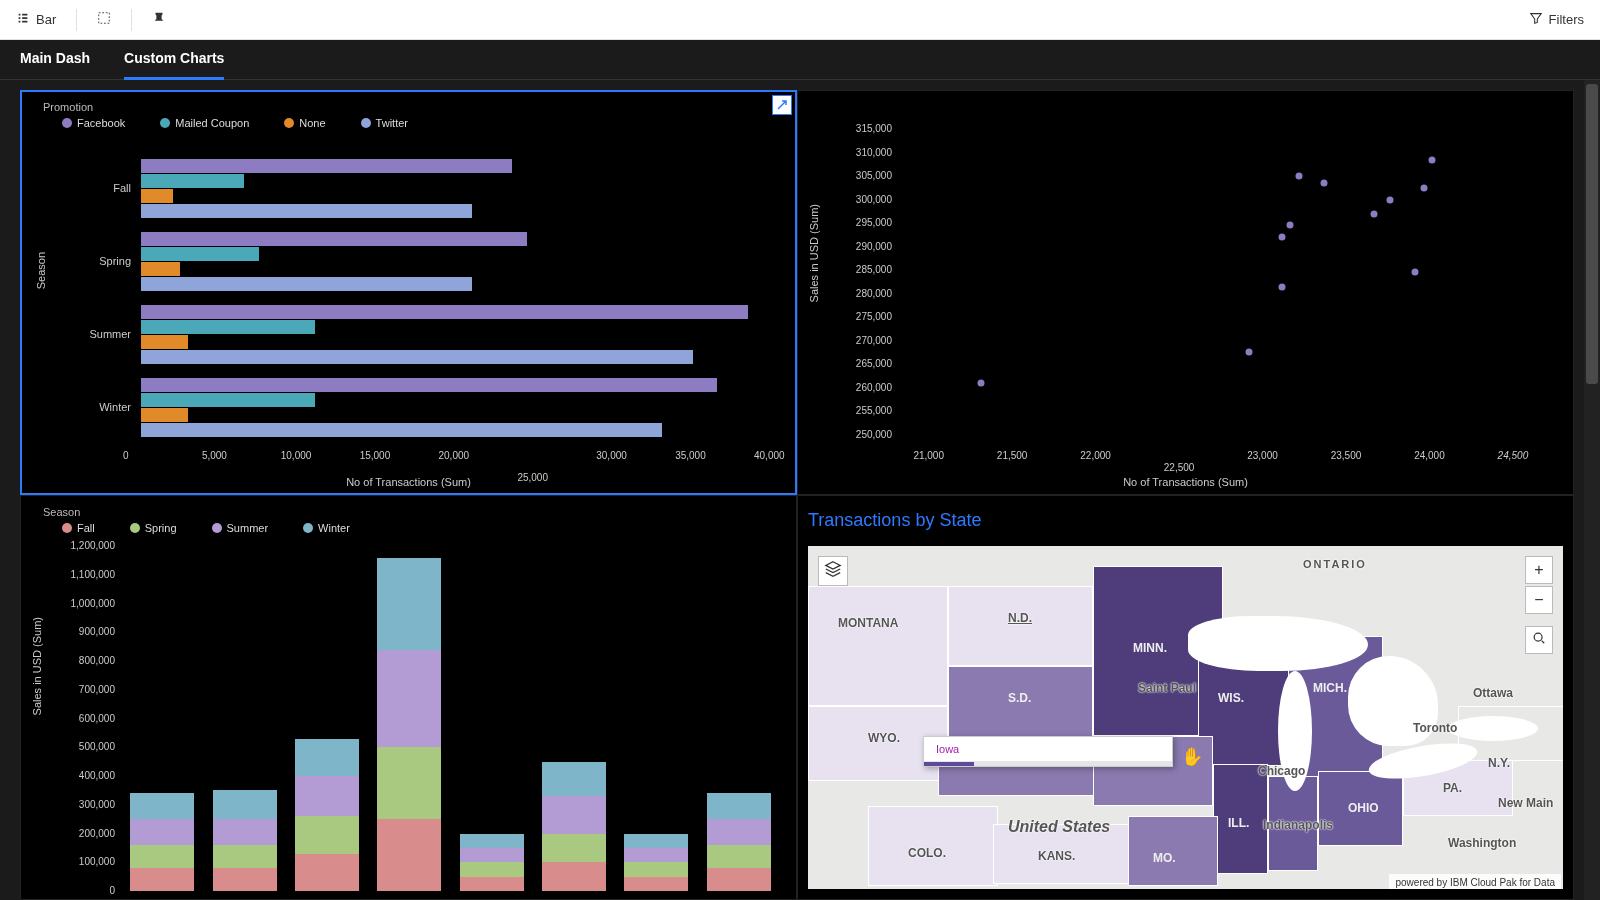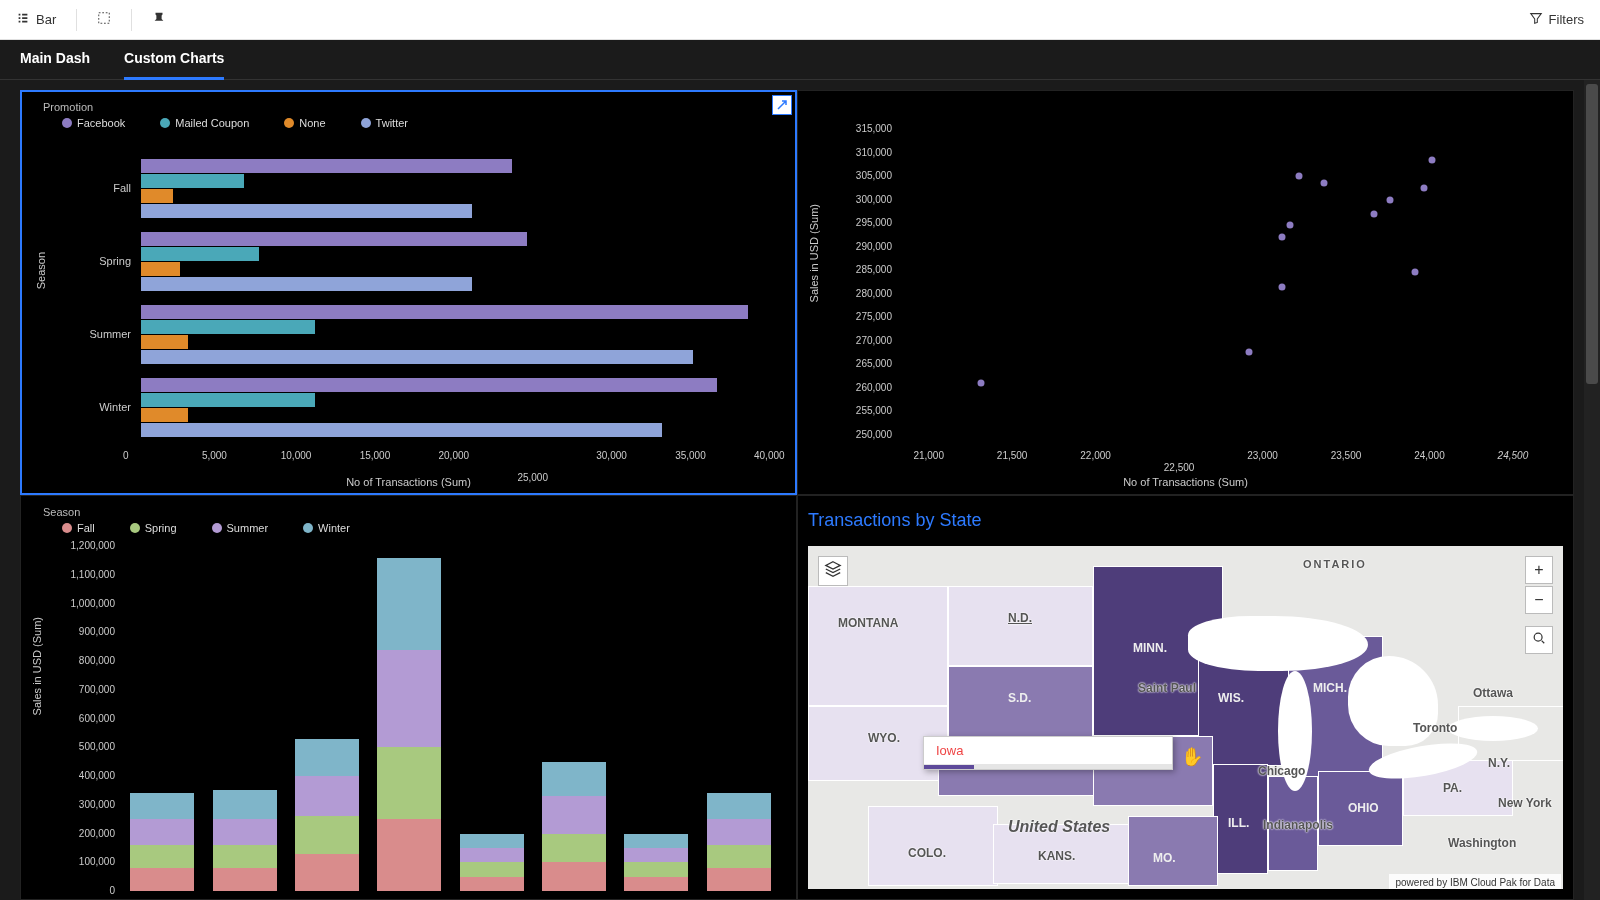--- a/index.html
+++ b/index.html
@@ -71,21 +71,21 @@
 
   
   .map-title { color:#2d7aff; font-size:18px; padding:14px 0 10px 10px; font-weight:400;}
   .map-area { position:absolute; left:10px; right:10px; top:50px; bottom:10px; background:#e8e8e6; overflow:hidden;}
   .state { position:absolute; box-shadow: inset 0 0 0 1px #fff; }
   .city-lbl { position:absolute; font-size:12px; color:#555; text-shadow:0 0 2px #fff,0 0 2px #fff; font-weight:600;}
   .city-lbl.big { font-size:16px; font-style:italic; }
   .map-ctrl { position:absolute; right:10px; width:28px; height:28px; background:#fff; border:1px solid #bbb; display:flex; align-items:center; justify-content:center; font-size:16px; cursor:pointer; color:#333;}
   .layers-btn { position:absolute; left:10px; top:10px; width:30px; height:30px; background:#fff; border:1px solid #bbb; display:flex; align-items:center; justify-content:center; }
 
-  .tooltip { position:absolute; background:#fff; border:1px solid #ccc; box-shadow:2px 2px 6px rgba(0,0,0,.3); font-size:13px; color:#ef4444; }
+  .tooltip { position:absolute; background:#fff; border:1px solid #ccc; box-shadow:2px 2px 6px rgba(0,0,0,.3); font-size:11px; color:#a21caf; }
   .tooltip .tt-row { padding:6px 12px; display:flex; justify-content:space-between; gap:40px;}
   .tooltip .tt-row:first-child { border-bottom:1px solid #e5e5e5; font-weight:500; }
   .tooltip .tt-bar { height:4px; background:linear-gradient(to right,#5e4a9a 0%,#5e4a9a 20%,#e5e5e5 20%); }
 
   .pow-badge { position:absolute; right:2px; bottom:-2px; font-size:10px; background:rgba(255,255,255,.85); color:#333; padding:3px 6px; }
 
   .cursor-grab { position:absolute; width:24px; height:24px; pointer-events:none; font-size:18px; }
 
   .lake { position:absolute; background:#fff; border-radius:50%; }
 </style>
@@ -387,21 +387,21 @@
       <div class="city-lbl" style="left:100px; top:300px;">COLO.</div>
       <div class="city-lbl" style="left:230px; top:303px;">KANS.</div>
       <div class="city-lbl" style="left:345px; top:305px;color:#eee; text-shadow:none;">MO.</div>
 
       <div class="city-lbl" style="left:330px; top:135px;">Saint Paul</div>
       <div class="city-lbl" style="left:450px; top:218px;">Chicago</div>
       <div class="city-lbl" style="left:455px; top:272px;">Indianapolis</div>
       <div class="city-lbl" style="left:605px; top:175px;">Toronto</div>
       <div class="city-lbl" style="left:665px; top:140px;">Ottawa</div>
       <div class="city-lbl" style="left:640px; top:290px;">Washington</div>
-      <div class="city-lbl" style="left:690px; top:250px;">New York</div>
+      <div class="city-lbl" style="left:690px; top:250px;">New Main</div>
       <div class="city-lbl big" style="left:200px; top:272px;">United States</div>
       <div class="city-lbl" style="left:495px; top:12px; letter-spacing:2px; font-size:11px;">ONTARIO</div>
 
       <div class="tooltip" style="left:115px; top:190px; width:250px;">
         <div class="tt-row">
               <span>Iowa</span>
             </div>
         <div class="tt-bar"></div>
       </div>
 

